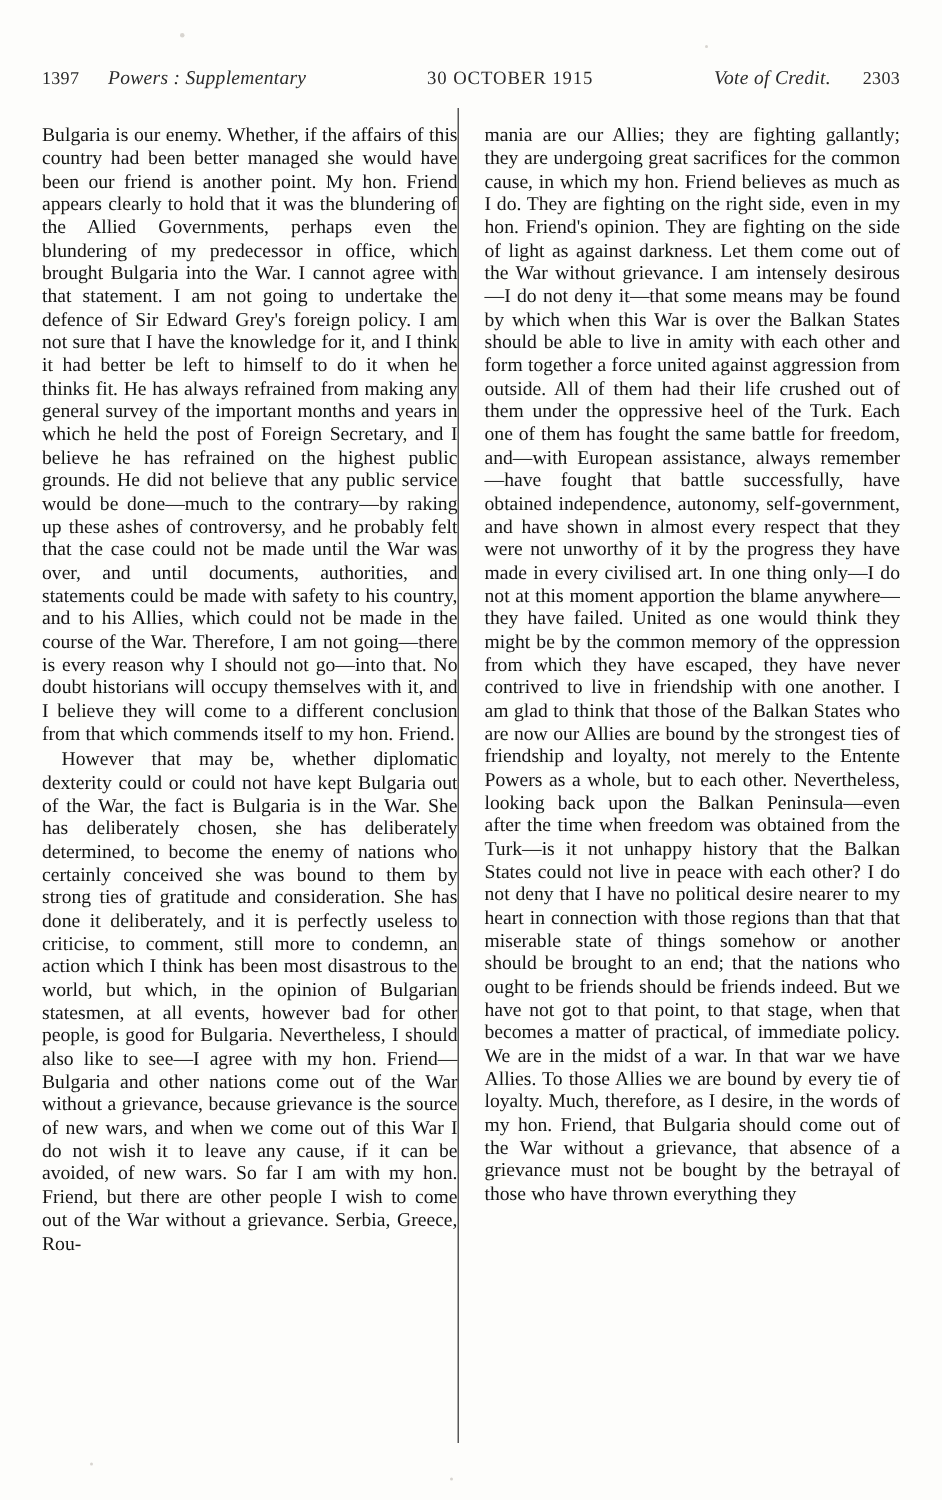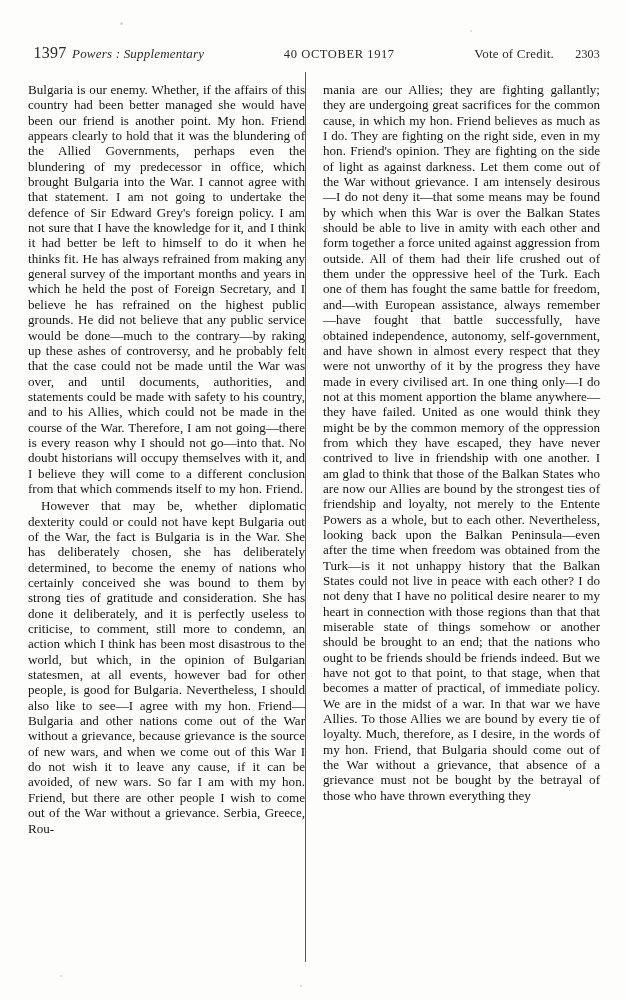--- a/index.html
+++ b/index.html
@@ -36,41 +36,41 @@
     width: 572px;
     height: 18px;
     display: flex;
     align-items: baseline;
     font-size: 12.5px;
     letter-spacing: 0.2px;
   }
   .hdr-folio-left {
     width: 44px;
     font-family: "Liberation Serif", serif;
-    font-size: 16px;
+    font-size: 12px;
     color: #2a2a2a;
-    text-align: center;
   }
   .hdr-title-left {
     flex: 0 0 auto;
     font-style: italic;
     font-size: 13px;
     color: #2a2a2a;
     white-space: nowrap;
   }
   .hdr-date {
     flex: 1 1 auto;
     text-align: center;
     font-size: 12.5px;
     letter-spacing: 0.6px;
     color: #2a2a2a;
     white-space: nowrap;
   }
   .hdr-title-right {
     flex: 0 0 auto;
+    font-style: italic;
     font-size: 13px;
     color: #2a2a2a;
     white-space: nowrap;
     padding-right: 6px;
   }
   .hdr-folio-right {
     width: 40px;
     text-align: right;
     font-size: 12px;
     color: #2a2a2a;
@@ -123,21 +123,21 @@
 <div class="page">
 
   <div class="speck" style="left:120px;top:22px;width:3px;height:3px;"></div>
   <div class="speck" style="left:470px;top:30px;width:2px;height:2px;"></div>
   <div class="speck" style="left:300px;top:985px;width:2px;height:2px;"></div>
   <div class="speck" style="left:60px;top:975px;width:2px;height:2px;"></div>
 
   <div class="header">
     <span class="hdr-folio-left">1397</span>
     <span class="hdr-title-left">Powers : Supplementary</span>
-    <span class="hdr-date">40 OCTOBER 1917</span>
+    <span class="hdr-date">30 OCTOBER 1915</span>
     <span class="hdr-title-right">Vote of Credit.</span>
     <span class="hdr-folio-right">2303</span>
   </div>
 
   <div class="rule"></div>
 
   <div class="columns">
 
     <div class="col">
       <p class="para">Bulgaria is our enemy. Whether, if the affairs of this country had been better managed she would have been our friend is another point. My hon. Friend appears clearly to hold that it was the blundering of the Allied Governments, perhaps even the blundering of my predecessor in office, which brought Bulgaria into the War. I cannot agree with that statement. I am not going to undertake the defence of Sir Edward Grey's foreign policy. I am not sure that I have the knowledge for it, and I think it had better be left to himself to do it when he thinks fit. He has always refrained from making any general survey of the important months and years in which he held the post of Foreign Secretary, and I believe he has refrained on the highest public grounds. He did not believe that any public service would be done—much to the contrary—by raking up these ashes of controversy, and he probably felt that the case could not be made until the War was over, and until documents, authorities, and statements could be made with safety to his country, and to his Allies, which could not be made in the course of the War. Therefore, I am not going—there is every reason why I should not go—into that. No doubt historians will occupy themselves with it, and I believe they will come to a different conclusion from that which commends itself to my hon. Friend.</p>

